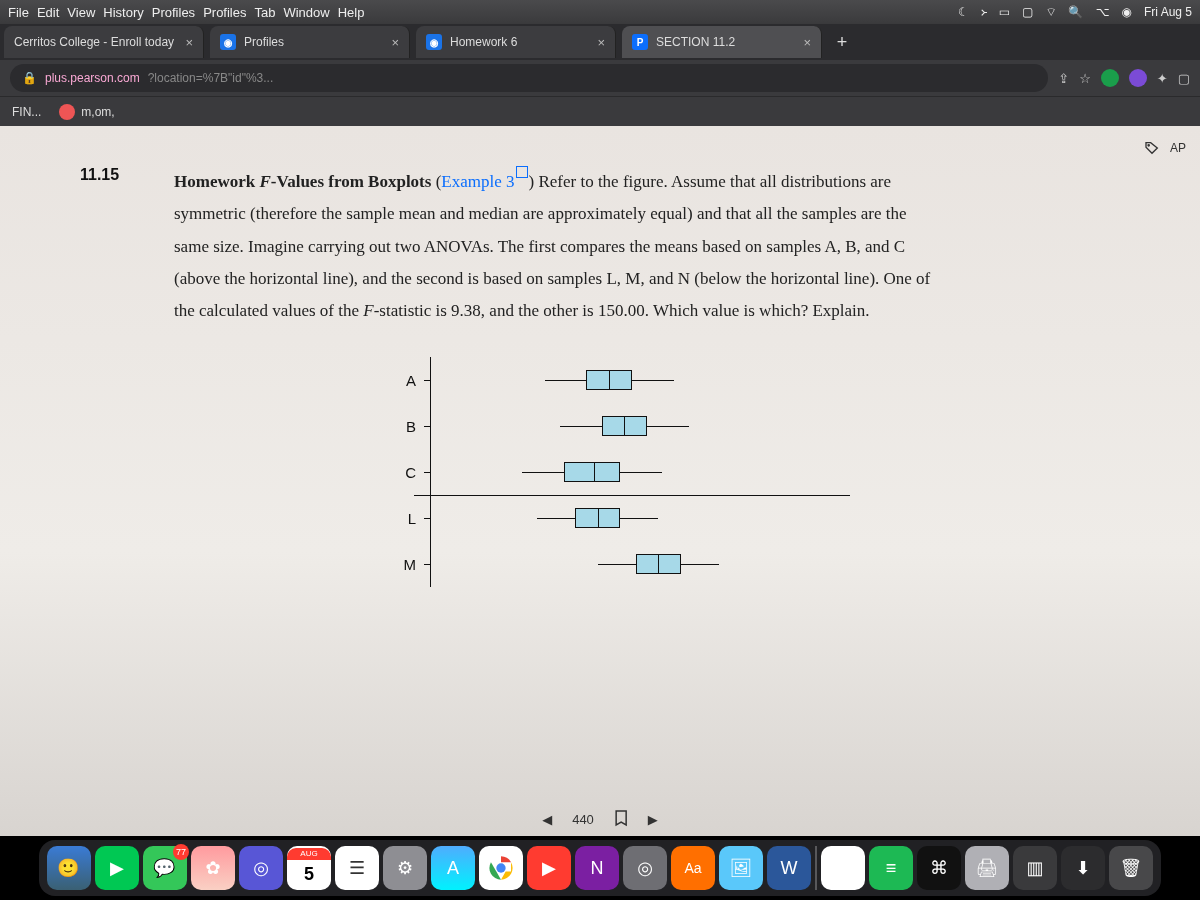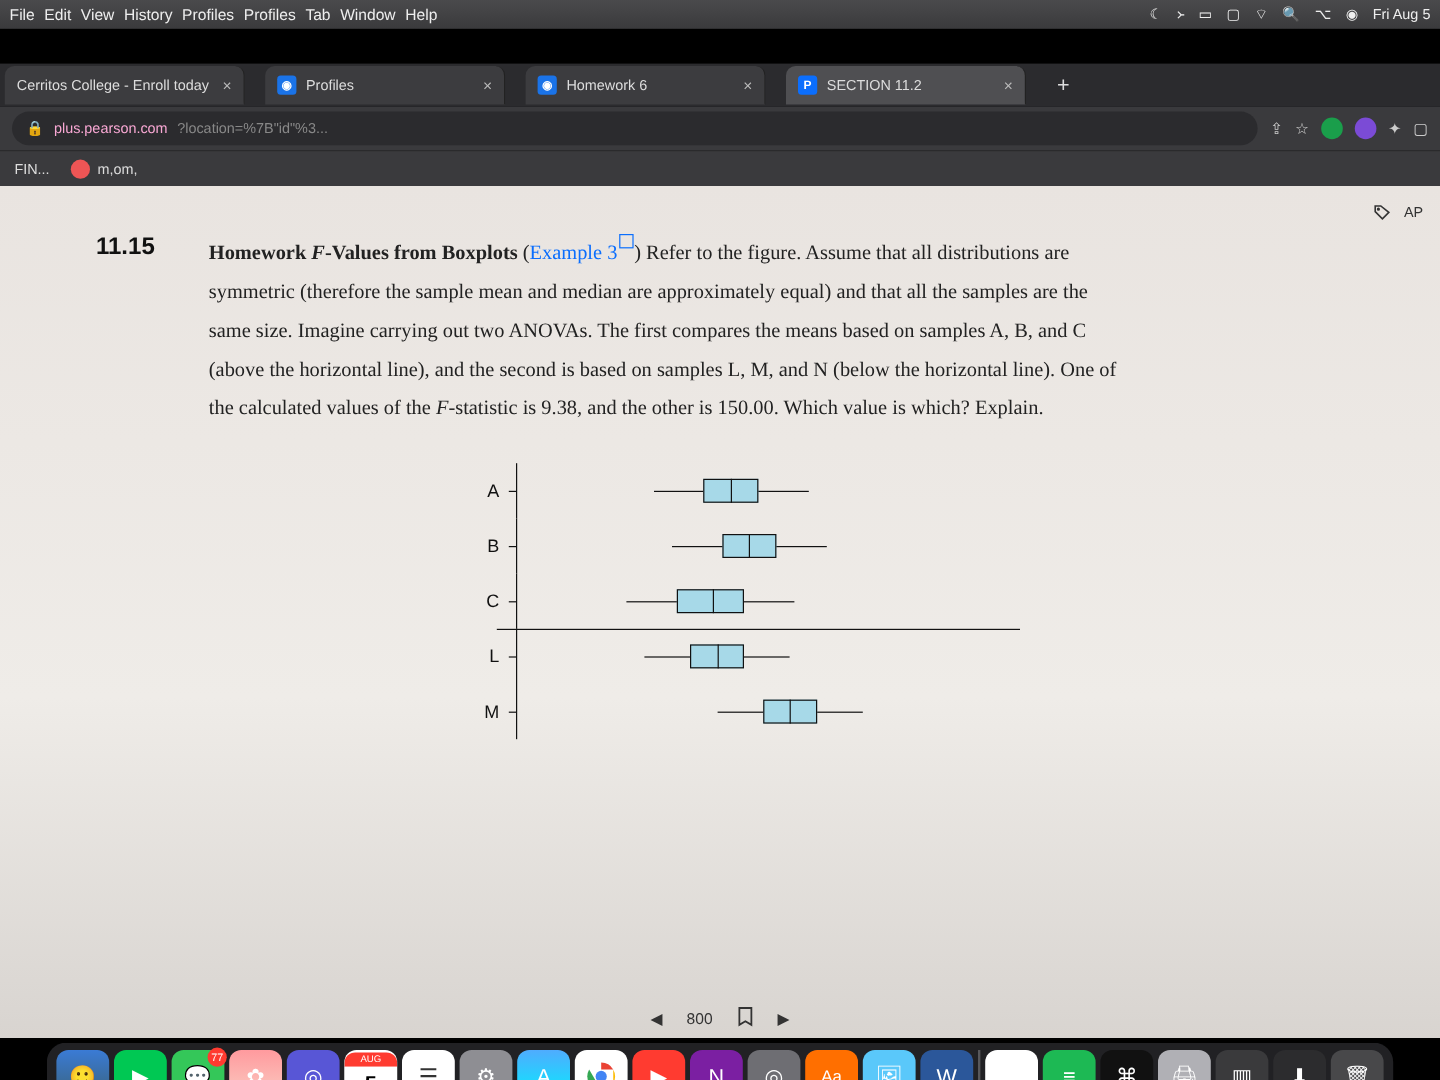--- a/index.html
+++ b/index.html
@@ -16,21 +16,21 @@
     color:#eee; display:flex; align-items:center;
     font-size:13px; padding:0 8px; gap:14px;
   }
   .menubar .left { display:flex; gap:8px; }
   .menubar .right { margin-left:auto; display:flex; gap:12px; align-items:center; }
   .menubar .right span { font-size:12px; }
 
   
   .tabbar {
     height: 36px; background: #2b2b2e;
-    display:flex; align-items:center; padding:0 4px; gap:15px;margin-top:29px;
+    display:flex; align-items:center; padding:0 4px; gap:4px;
   }
   .tab {
     height:32px; min-width:200px; max-width:240px;
     background:#3c3c3f; color:#ddd;
     display:flex; align-items:center; padding:0 10px;
     font-size:12px; border-right:1px solid #222;
     border-top-left-radius:8px; border-top-right-radius:8px;
     gap:8px; margin-right:2px;
   }
   .tab.active { background:#4f4f52; }
@@ -78,21 +78,21 @@
   }
   .ap-tag {
     position:absolute; right:14px; top:14px;
     display:flex; align-items:center; gap:10px; font-size:12px; color:#333;
   }
   .ap-tag svg { width:16px; height:16px; }
 
   .problem {
     display:flex; padding:40px 60px 10px 80px; gap:24px;
   }
-  .pnum { font-weight:700; font-size:20px; color:#111; width:70px; }
+  .pnum { font-weight:700; font-size:16px; color:#111; width:70px; }
   .ptext {
     font-family: Georgia, "Times New Roman", serif;
     font-size:17px; color:#222; line-height:1.9;
     max-width: 760px;
   }
   .ptext .link { color:#0b6efd;margin-top:36px; }
   .ptext em { font-style:italic; }
   .pop { display:inline-block;width:12px;height:12px;border:1px solid #0b6efd;vertical-align:top;margin-left:2px; }
 
   
@@ -307,21 +307,21 @@
         <div class="bp" style="left:54%;width:12%">
           <div class="box" style="left:0;right:0"></div>
           <div class="med" style="left:50%"></div>
         </div>
       </div>
     </div>
   </div>
 
   <div class="page-footer">
     <span class="tri">◀</span>
-    <span>800</span>
+    <span>440</span>
     <span>
       <svg width="14" height="18" viewBox="0 0 14 18" fill="none" stroke="#333" stroke-width="1.5">
           <path d="M2 2h10v14l-5-3-5 3V2z"></path>
         </svg>
     </span>
     <span class="tri">▶</span>
   </div>
 </div>
 
 <div class="dock-wrap">

